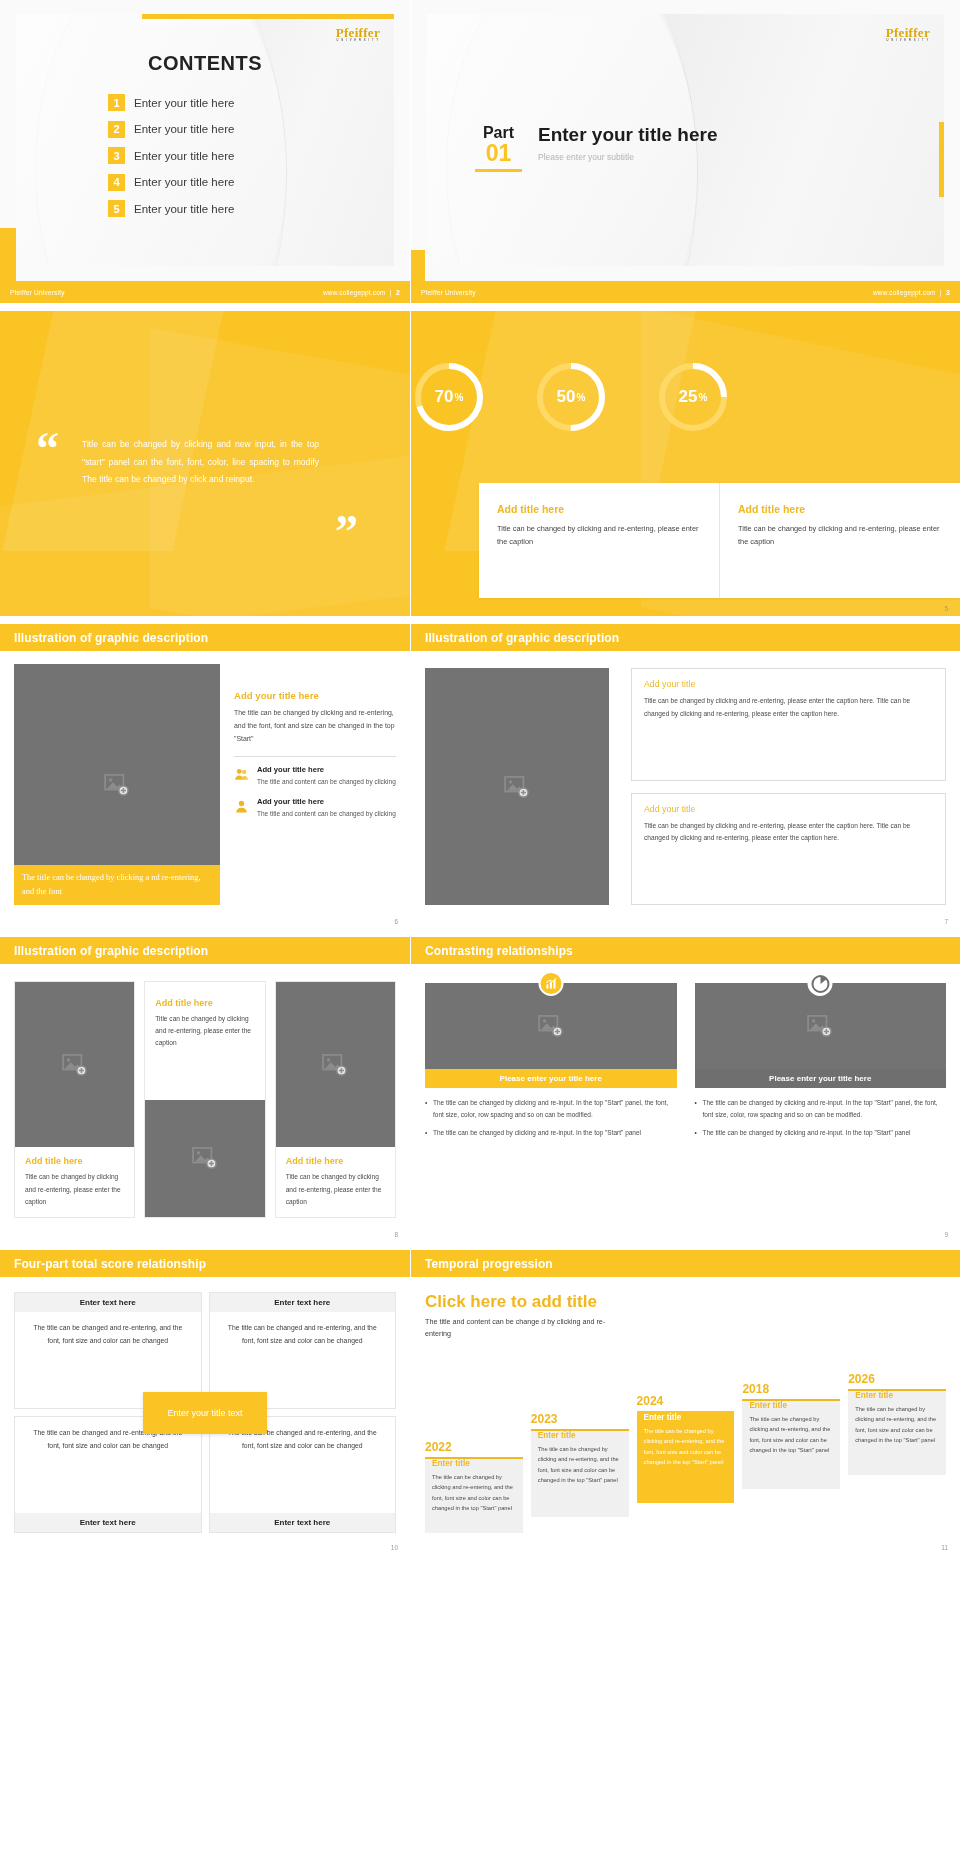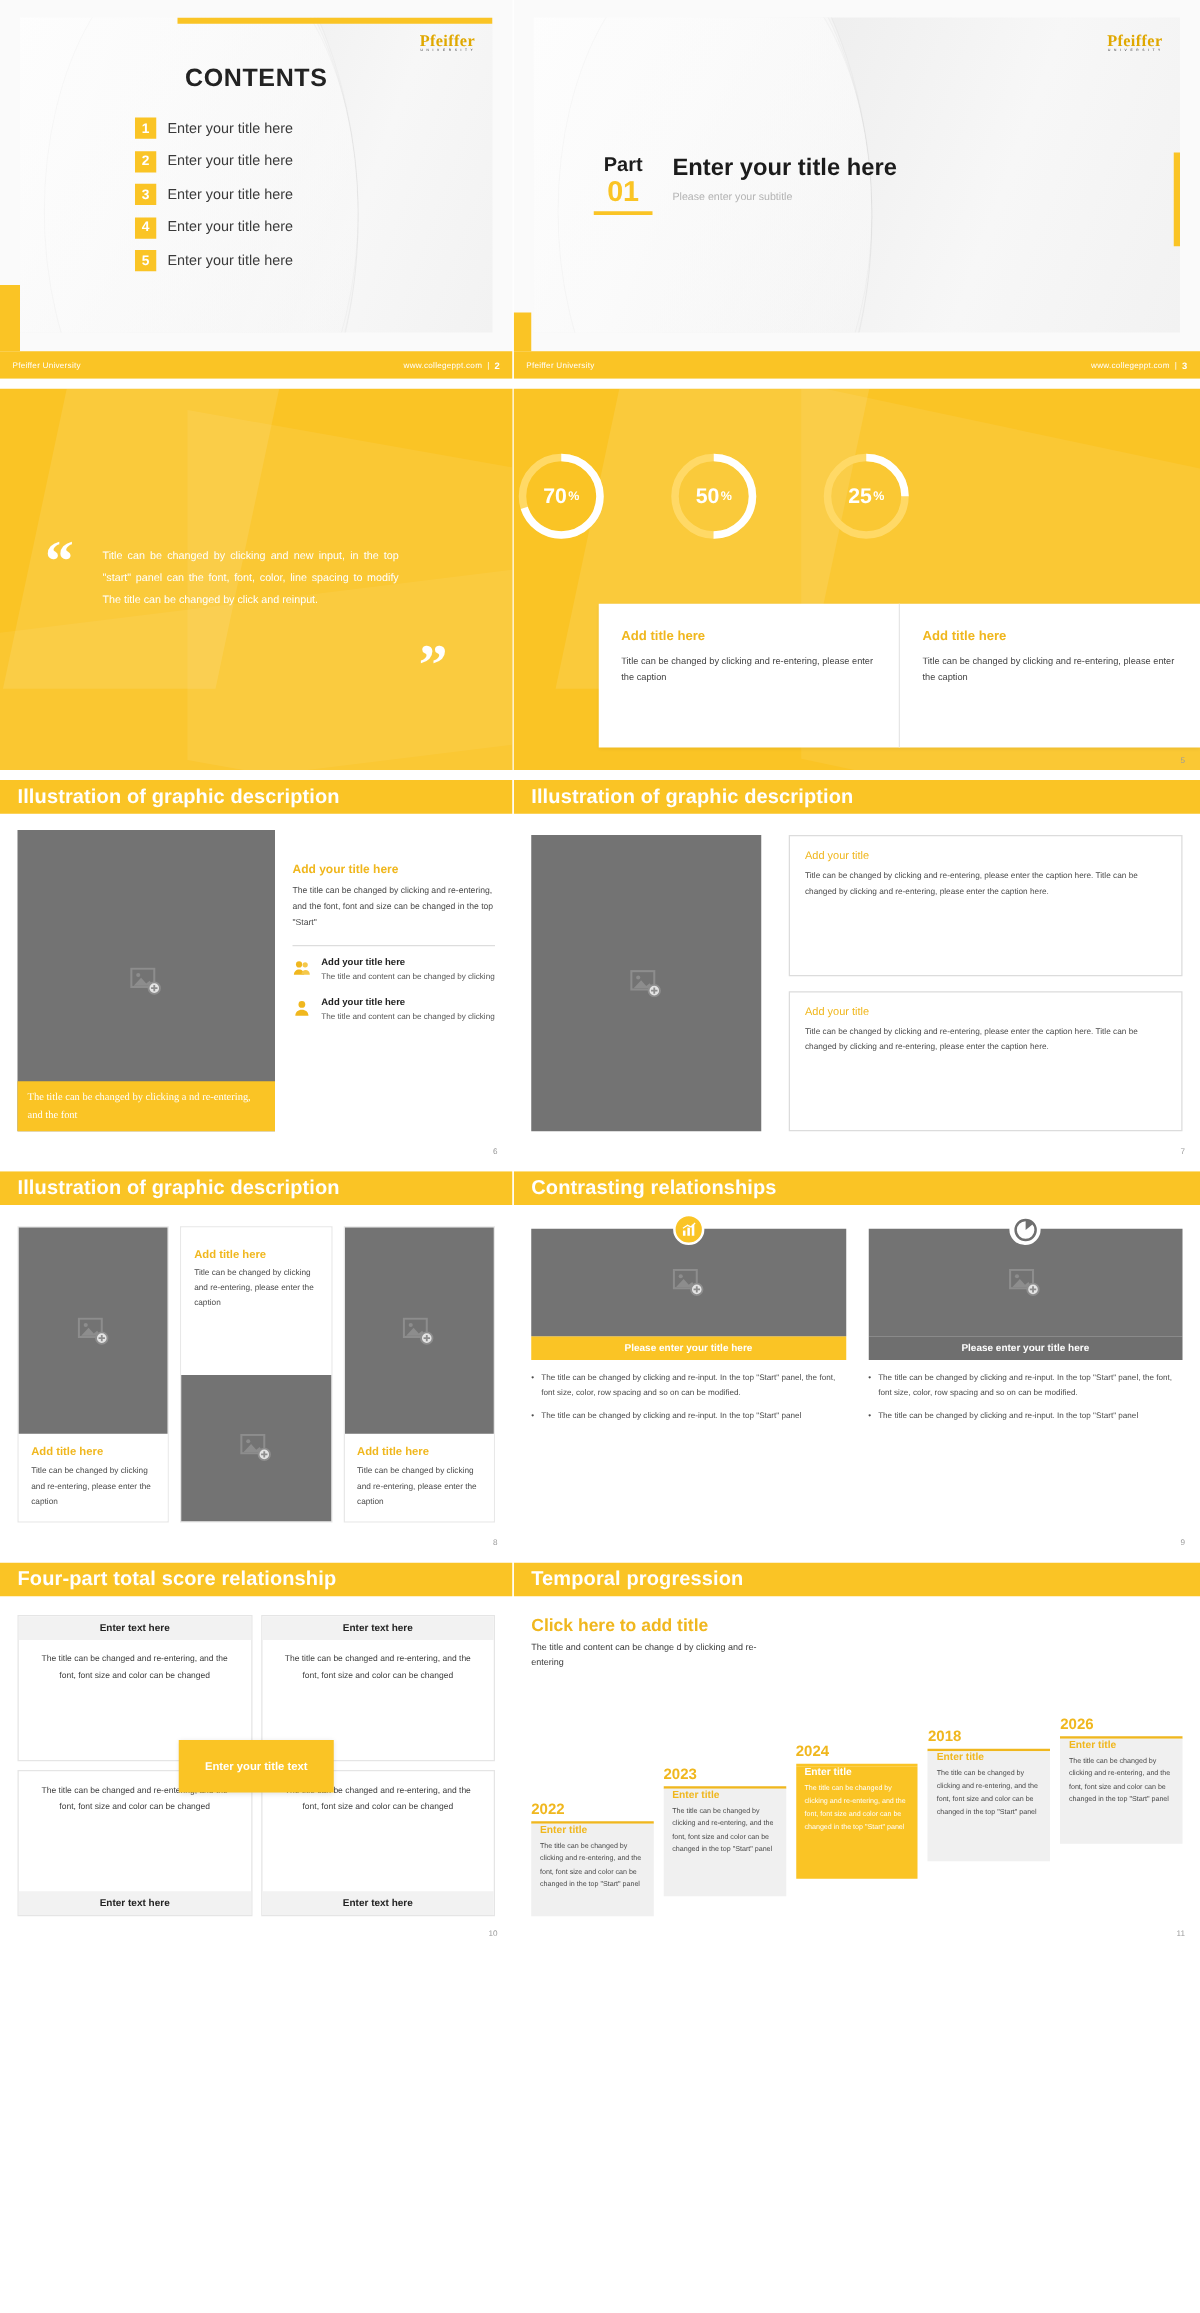--- a/index.html
+++ b/index.html
@@ -118,21 +118,21 @@
   .card-col + .card-col{ border-left:1px solid #e6e6e6; }
   .card-h{ color:#f0b71e; font-size:10.5px; font-weight:bold; margin-bottom:8px; }
   .card-p{ font-size:7.4px; color:#444; line-height:1.7; }
   .pgnum{ position:absolute; right:12px; bottom:4px; font-size:6.5px; color:#9b9b9b; }
 
   
   .s-std{ height:305px; background:#fff; position:relative; }
   .hdr{
     height:27px; background:#fac425; color:#fff;
     display:flex; align-items:center; padding-left:14px;
-    font-size:16px; font-weight:bold; letter-spacing:.1px;
+    font-size:12px; font-weight:bold; letter-spacing:.1px;
   }
   .ph{ background:#737373; position:relative;font-family:Liberation Serif, serif; }
   .ph-ico{
     position:absolute; left:50%; top:50%; transform:translate(-50%,-50%);
     width:26px; height:22px;
   }
 
   
   .s6-body{ position:absolute; left:14px; right:14px; top:40px; bottom:24px; display:flex; gap:14px; }
   .s6-left{ width:206px; position:relative; }
@@ -187,26 +187,26 @@
   .s10-grid{ display:grid; grid-template-columns:1fr 1fr; gap:7px 7px; height:100%; }
   .s10-cell{ border:1px solid #e5e5e5; display:flex; flex-direction:column; }
   .s10-cell.bt{ flex-direction:column-reverse; }
   .s10-lbl{ background:#f2f2f2; text-align:center; font-size:8px; font-weight:bold;
             color:#222; padding:5px 0; }
   .s10-txt{ flex:1; font-size:6.8px; color:#3d3d3d; line-height:1.85; padding:10px 12px; text-align:center; }
   .s10-center{
     position:absolute; left:50%; top:50%; transform:translate(-50%,-50%);
     width:124px; height:42px; background:#fac425; color:#fff;
     display:flex; align-items:center; justify-content:center;
-    font-size:9px; font-weight:bold; box-shadow:0 1px 4px rgba(0,0,0,.12);
+    font-size:9px; font-weight:normal; box-shadow:0 1px 4px rgba(0,0,0,.12);
   }
 
   
   .s11-body{ position:absolute; left:14px; right:14px; top:42px; bottom:22px; }
-  .s11-h{ color:#f0b71e; font-size:14px; font-weight:bold; }
+  .s11-h{ color:#f0b71e; font-size:17px; font-weight:bold; }
   .s11-p{ font-size:7.2px; color:#3d3d3d; line-height:1.7; margin-top:4px; max-width:190px; }
   .s11-steps{ position:absolute; left:0; right:0; bottom:0; height:150px; display:flex; align-items:flex-end; gap:8px; }
   .s11-step{ flex:1; position:relative; }
   .s11-year{ font-size:12px; font-weight:bold; color:#f0b71e; margin-bottom:3px; }
   .s11-rule{ height:2px; background:#f0b71e; margin-bottom:0; }
   .s11-card{ background:#f0f0f0; padding:0 7px; }
   .s11-card.acc{ background:#fac425; }
   .s11-ct{ font-size:8.2px; font-weight:bold; color:#f0b71e; margin-bottom:4px; }
   .s11-card.acc .s11-ct{ color:#fff; }
   .s11-cp{ font-size:5.7px; color:#4a4a4a; line-height:1.8; }

